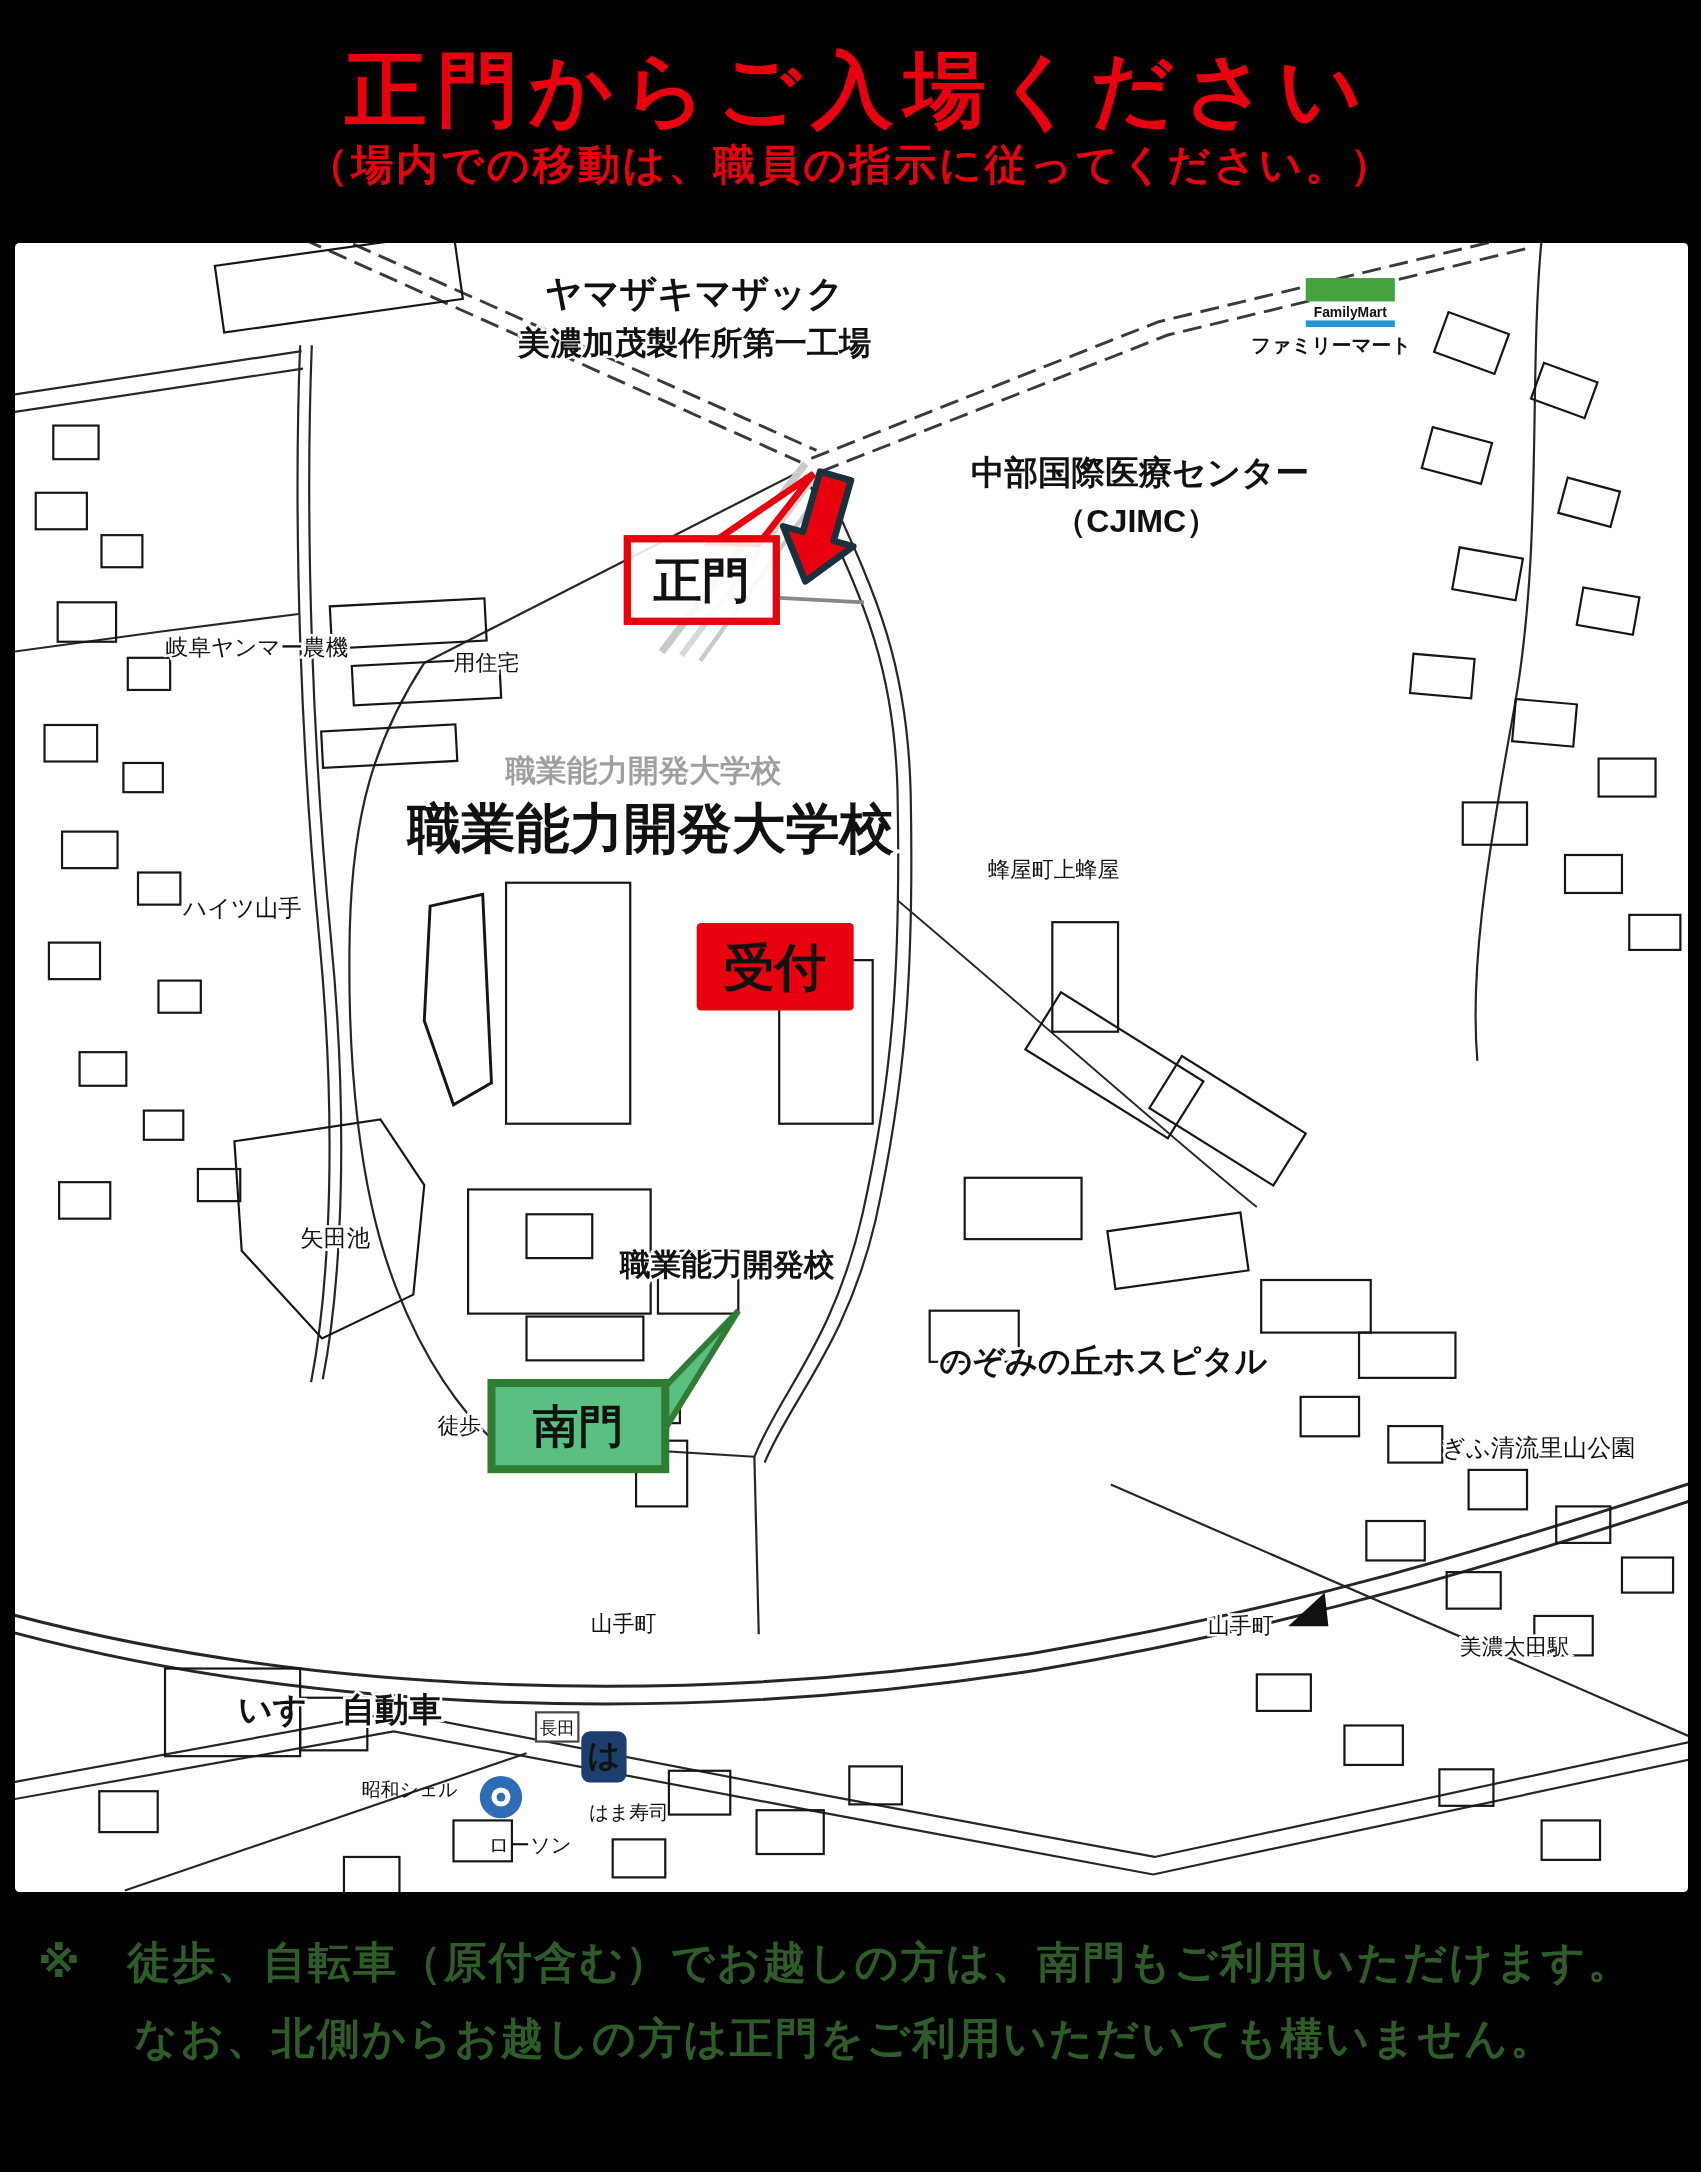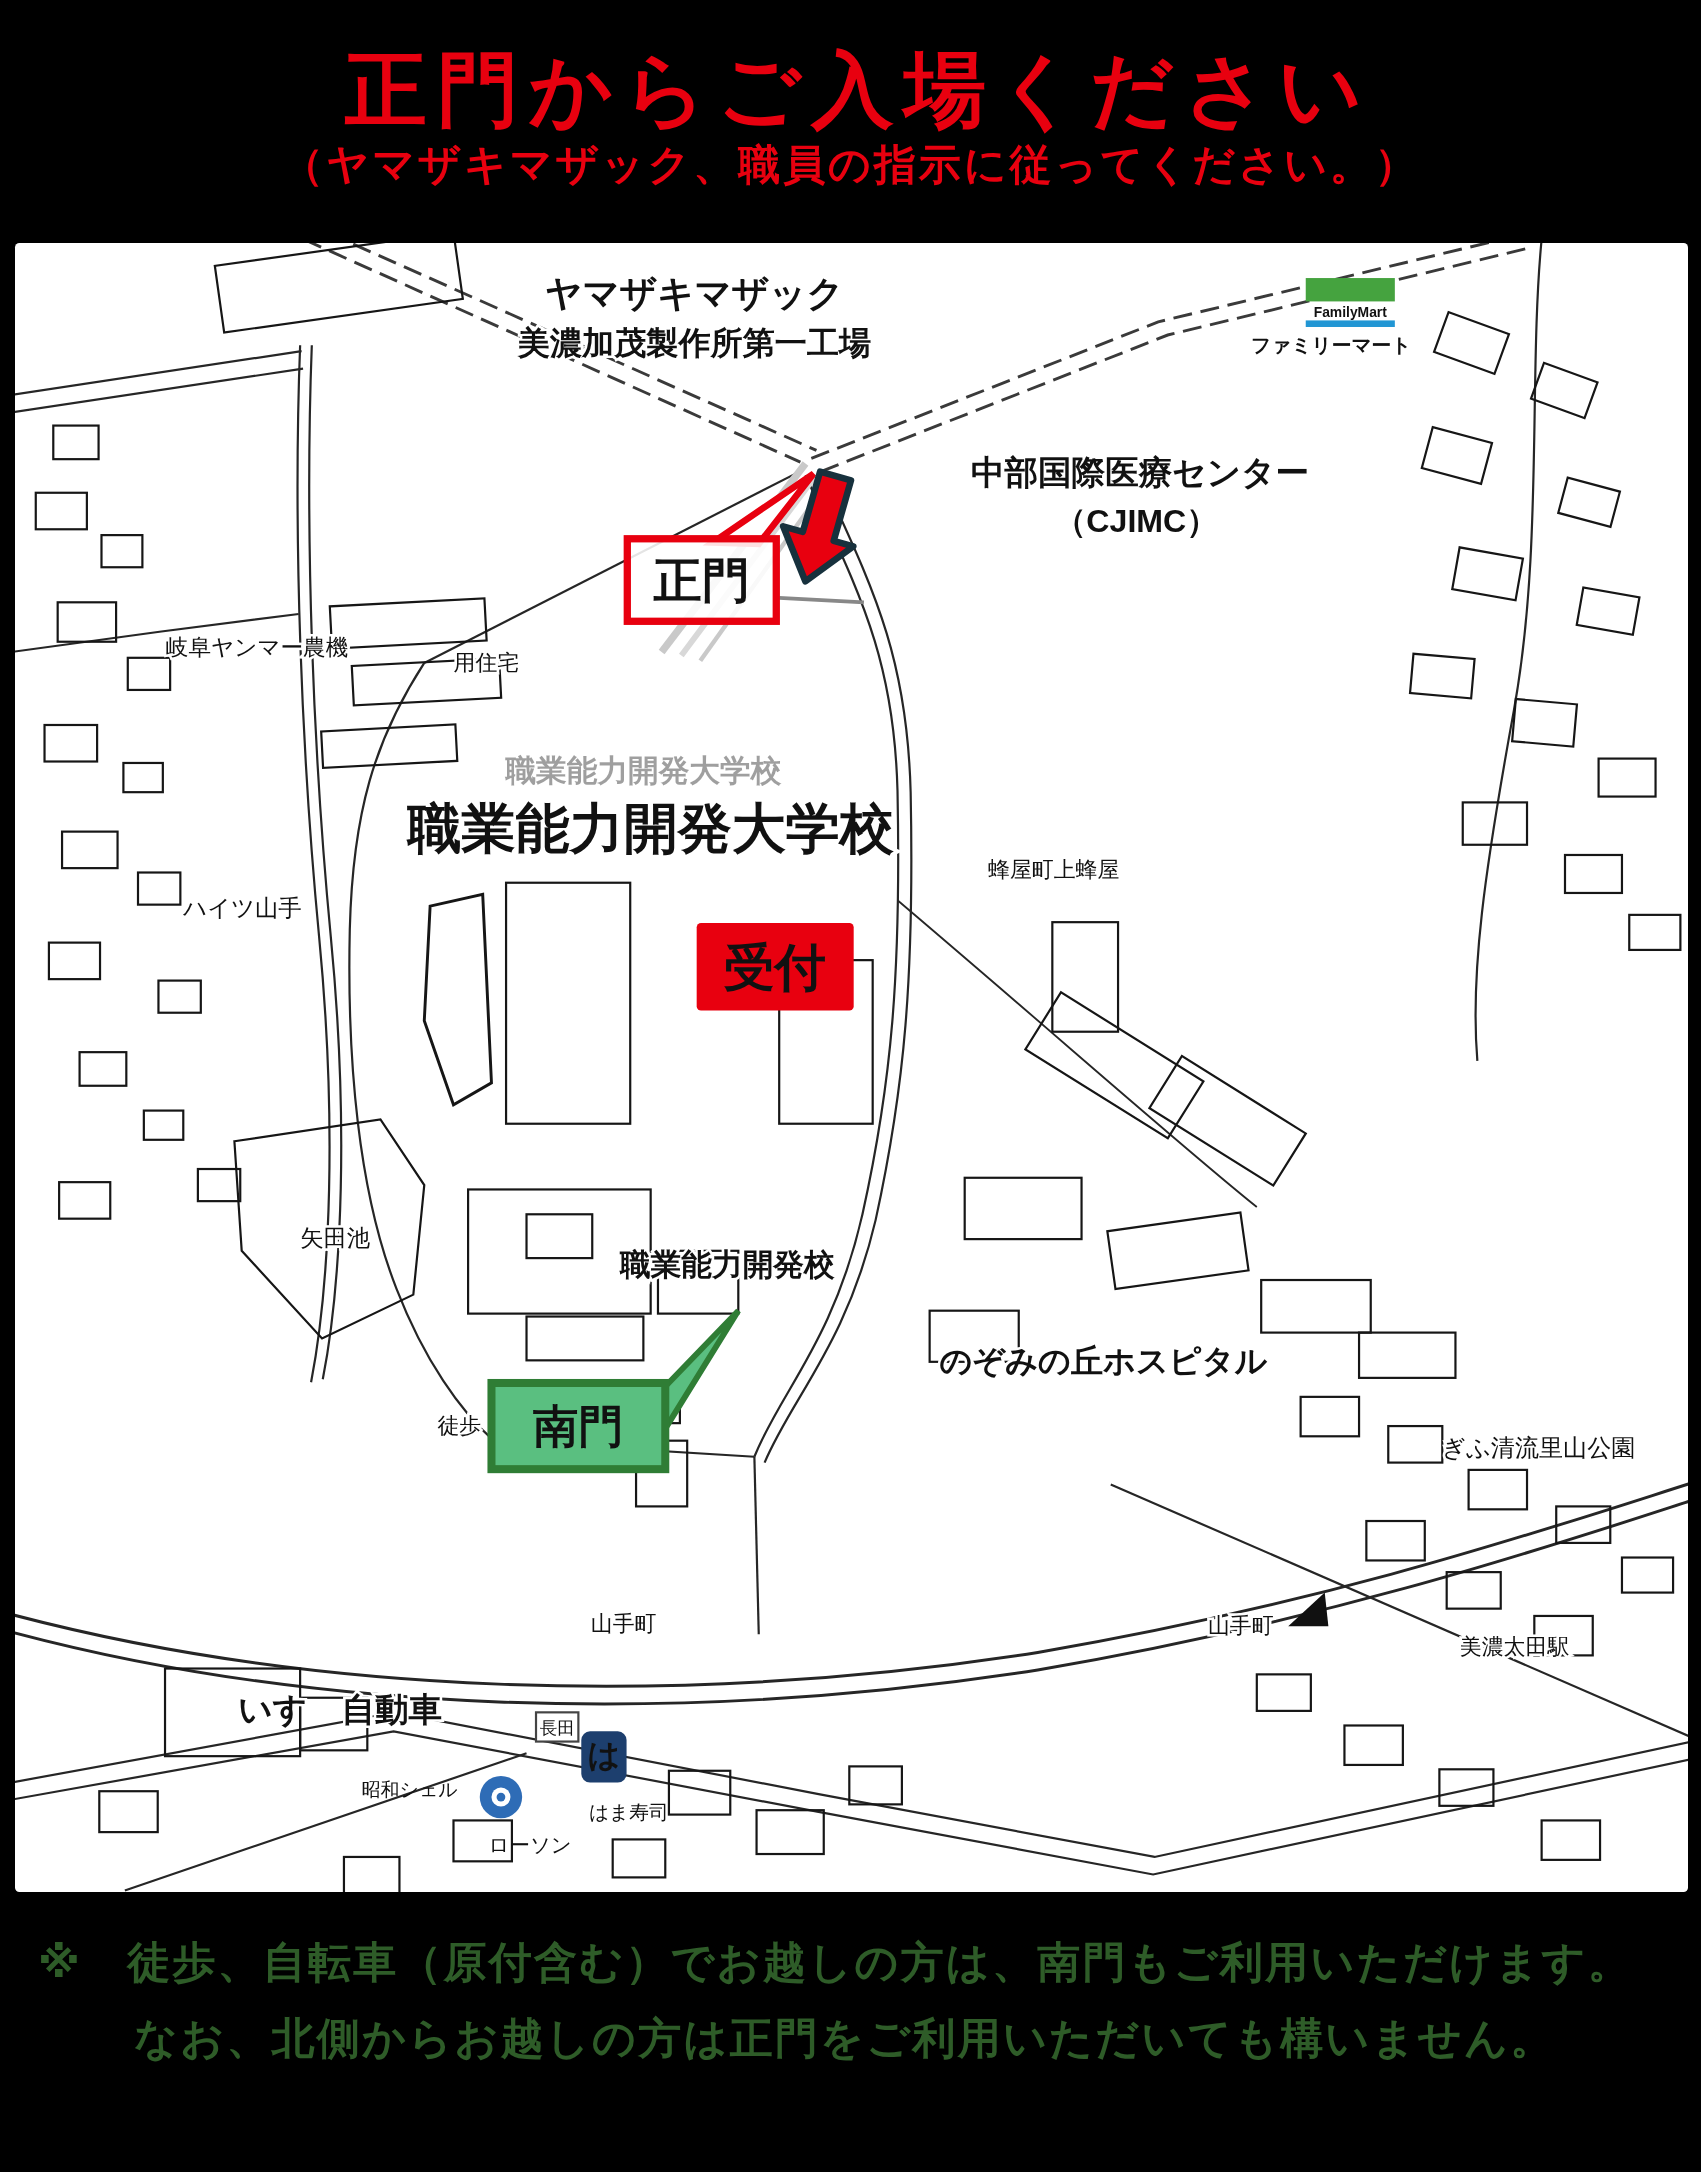--- a/index.html
+++ b/index.html
@@ -17,21 +17,21 @@
   .b{font-weight:bold;}
   .footer-line{position:absolute;left:0;width:1701px;color:#2e5c28;
          font-size:43px;font-weight:800;letter-spacing:2.2px;margin:0;white-space:nowrap;}
   .fl1{top:1934px;padding-left:38px;}
   .fl2{top:2010px;padding-left:134px;}
 </style>
 </head>
 <body>
 
 <h1 class="title">正門からご入場ください</h1>
-<p class="subtitle">（ヤマザキマザック、職員の指示に従ってください。）</p>
+<p class="subtitle">（場内での移動は、職員の指示に従ってください。）</p>
 
 <div class="map-wrap">
 <svg viewBox="0 0 2290 2258">
 
   <g fill="none" stroke="#262626" stroke-width="3">
     <path d="M395,-5 L1075,300" stroke="#3a3a3a" stroke-width="4" stroke-dasharray="26 12"></path>
     <path d="M428,-14 L1097,284" stroke="#3a3a3a" stroke-width="4" stroke-dasharray="26 12"></path>
     <path d="M1090,295 L1565,108 L2040,-6" stroke="#3a3a3a" stroke-width="4" stroke-dasharray="26 12"></path>
     <path d="M1103,313 L1578,126 L2068,8" stroke="#3a3a3a" stroke-width="4" stroke-dasharray="26 12"></path>
     <path d="M1082,318 C1150,470 1203,560 1208,750 C1213,1000 1200,1150 1160,1330 C1120,1505 1048,1572 1012,1662"></path>

